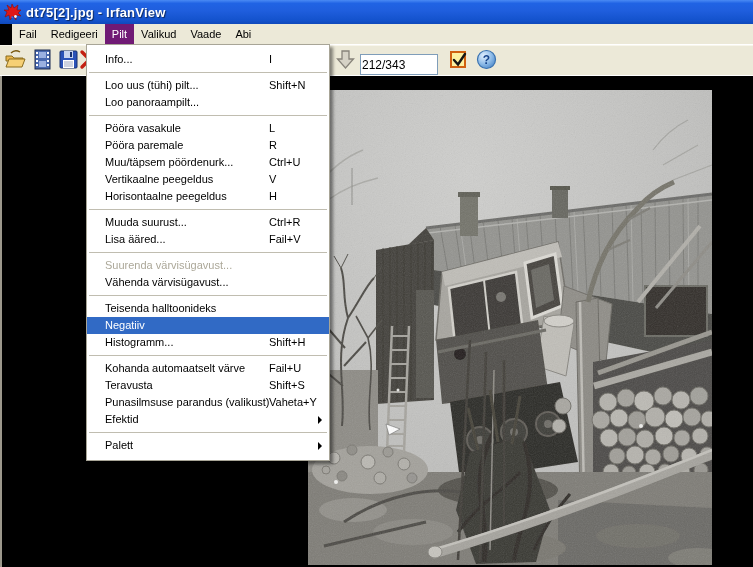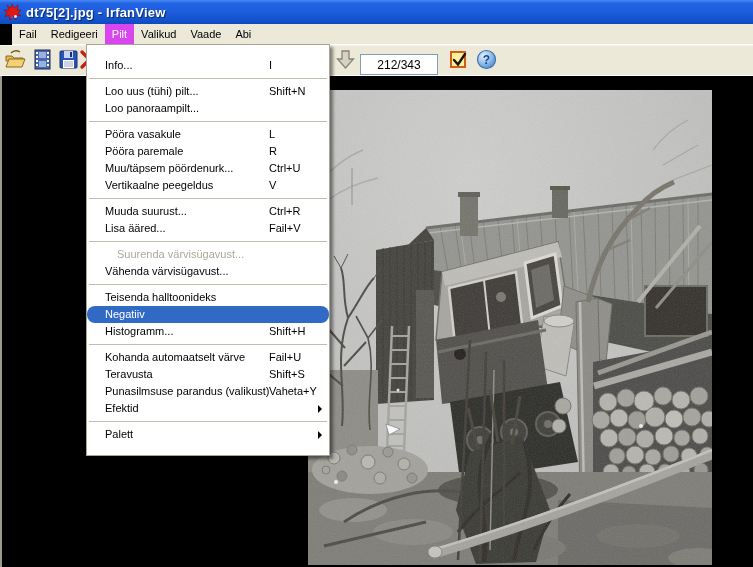--- a/index.html
+++ b/index.html
@@ -11,44 +11,44 @@
     background:linear-gradient(180deg,#4a8af4 0%,#2063e4 14%,#1f5edd 45%,#1352cc 85%,#0f49bb 100%);
     display:flex;align-items:center;}
   .titlebar .title{color:#fff;font-weight:bold;font-size:13px;margin-left:5px;
     text-shadow:1px 1px 1px rgba(0,0,0,.55);letter-spacing:.2px;}
   .app-icon{width:17px;height:17px;margin-left:4px;display:inline-block;}
 
   
   .menubar{position:absolute;left:12px;top:24px;width:753px;height:20px;background:#ece9d8;
     border-bottom:1px solid #ffffff;font-size:11px;color:#000;display:flex;align-items:stretch;}
   .mb-item{padding:4px 7px 0 7px;height:16px;cursor:default;}
-  .mb-item.selected{background:#d946ef;color:#fff;}
+  .mb-item.selected{background:#701a75;color:#fff;}
 
   
   .toolbar{position:absolute;left:0;top:45px;width:753px;height:30px;background:#ece9d8;
     border-bottom:1px solid #fff;box-shadow:inset 0 1px 0 #f8f6ec;}
   .tb-btn{position:absolute;top:3px;width:23px;height:23px;}
   .tb-btn svg{display:block;}
   .counter{position:absolute;left:360px;top:9px;width:74px;height:17px;
     border:1px solid #7f9db9;background:#fff;font-family:"Liberation Sans",sans-serif;
-    font-size:12px;text-align:center;padding:1px;}
+    font-size:12px;padding:1px;}
 
   
   .viewer{position:absolute;left:0;top:76px;width:753px;height:491px;background:#000;}
   .win-edge{position:absolute;left:0;top:76px;width:2px;height:491px;background:#9c988c;}
   .photo{position:absolute;left:308px;top:90px;width:404px;height:475px;}
 
   
   .popup{position:absolute;left:86px;top:44px;width:242px;background:#fff;
     border:1px solid #a8a597;box-shadow:3px 3px 3px rgba(0,0,0,.45);
-    padding:12px 0;font-size:11px;color:#000;z-index:50;}
+    padding:6px 0;font-size:11px;color:#000;z-index:50;}
   .pm-item{position:relative;height:17px;line-height:17px;padding-left:18px;cursor:default;white-space:nowrap;}
   .pm-item .sc{position:absolute;left:182px;top:0;}
-  .pm-item.disabled{color:#aca899;margin-left:12px;}
-  .pm-item.selected{background:#316ac5;color:#fff;border-radius:8px;}
+  .pm-item.disabled{color:#aca899;}
+  .pm-item.selected{background:#316ac5;color:#fff;}
   .pm-sep{height:9px;position:relative;}
   .pm-sep:after{content:"";position:absolute;left:2px;right:2px;top:4px;border-top:1px solid #c0bdb0;}
   .arrow{position:absolute;right:7px;top:5px;width:0;height:0;
     border-left:4px solid #000;border-top:4px solid transparent;border-bottom:4px solid transparent;}
 </style>
 </head>
 <body>
 
 <div id="app">
 
@@ -311,20 +311,21 @@
   <div class="popup">
     <div class="pm-item"><span class="lbl">Info...</span><span class="sc">I</span></div>
     <div class="pm-sep"></div>
     <div class="pm-item"><span class="lbl">Loo uus (tühi) pilt...</span><span class="sc">Shift+N</span></div>
     <div class="pm-item"><span class="lbl">Loo panoraampilt...</span></div>
     <div class="pm-sep"></div>
     <div class="pm-item"><span class="lbl">Pööra vasakule</span><span class="sc">L</span></div>
     <div class="pm-item"><span class="lbl">Pööra paremale</span><span class="sc">R</span></div>
     <div class="pm-item"><span class="lbl">Muu/täpsem pöördenurk...</span><span class="sc">Ctrl+U</span></div>
     <div class="pm-item"><span class="lbl">Vertikaalne peegeldus</span><span class="sc">V</span></div>
+    <div class="pm-item"><span class="lbl">Horisontaalne peegeldus</span><span class="sc">H</span></div>
     <div class="pm-sep"></div>
     <div class="pm-item"><span class="lbl">Muuda suurust...</span><span class="sc">Ctrl+R</span></div>
     <div class="pm-item"><span class="lbl">Lisa ääred...</span><span class="sc">Fail+V</span></div>
     <div class="pm-sep"></div>
     <div class="pm-item disabled"><span class="lbl">Suurenda värvisügavust...</span></div>
     <div class="pm-item"><span class="lbl">Vähenda värvisügavust...</span></div>
     <div class="pm-sep"></div>
     <div class="pm-item"><span class="lbl">Teisenda halltoonideks</span></div>
     <div class="pm-item selected"><span class="lbl">Negatiiv</span></div>
     <div class="pm-item"><span class="lbl">Histogramm...</span><span class="sc">Shift+H</span></div>

